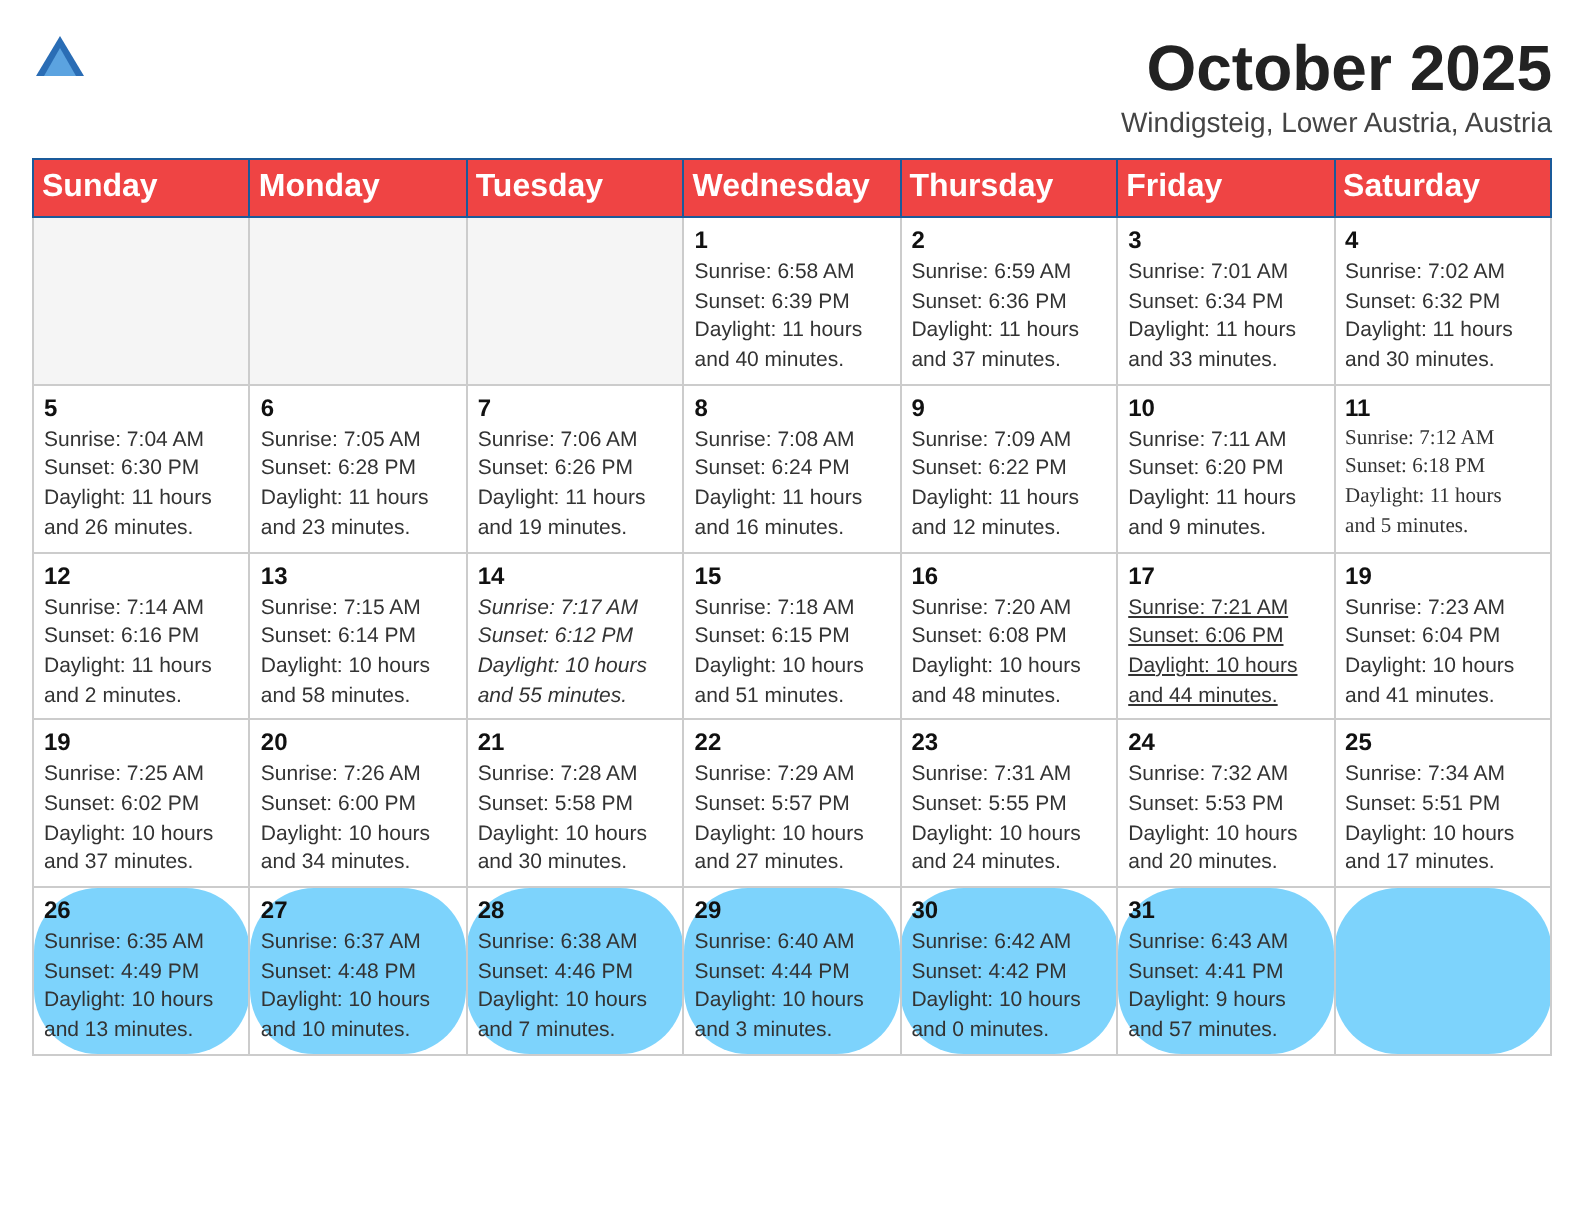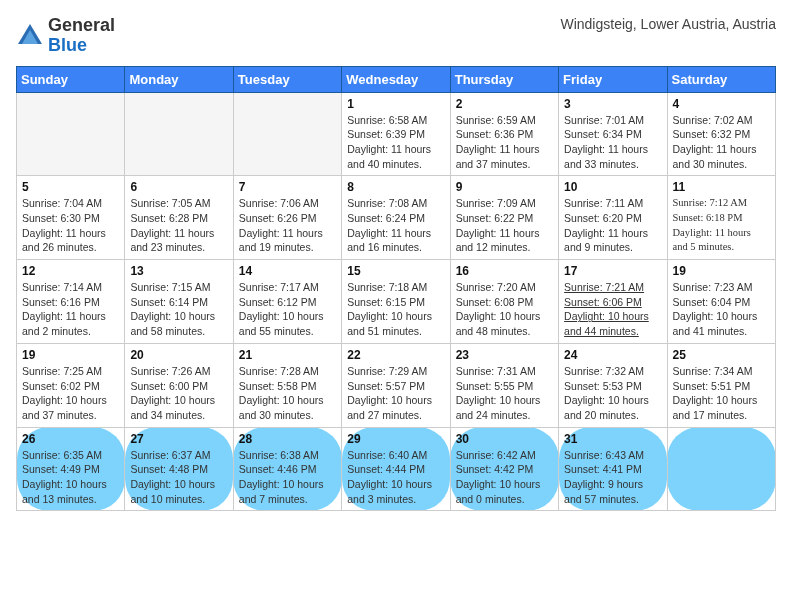--- a/index.html
+++ b/index.html
@@ -45,25 +45,25 @@
     .location-title {
       font-size: 14px;
       color: #444;
     }
     .calendar {
       width: 100%;
       border-collapse: collapse;
       font-size: 11px;
     }
     .calendar th {
-      background: #3b82f6;
+      background: #ef4444;
       color: #fff;
       padding: 5px 4px;
       text-align: left;
-      font-size: 13px;
+      font-size: 16px;
       font-weight: bold;
       border: 1px solid #1a5a9a;
     }
     .calendar td {
       border: 1px solid #ccc;
       vertical-align: top;
       padding: 4px 5px;
       width: 108px;
       min-height: 80px;
       background: #fff;
@@ -89,26 +89,23 @@
   </style>
 </head>
 <body>
 
 <div class="header">
   <div class="logo">
     <svg class="logo-icon" viewBox="0 0 28 28">
       <polygon points="14,2 26,22 2,22" fill="#2a6db5"></polygon>
       <polygon points="14,8 22,22 6,22" fill="#5ba3e0"></polygon>
     </svg>
-    <div class="logo-text">
-      <span class="logo-general">General</span>
-      <span class="logo-blue">Blue</span>
-    </div>
   </div>
   <div class="title-section">
+    <div class="month-title">October 2025</div>
     <div class="location-title">Windigsteig, Lower Austria, Austria</div>
   </div>
 </div>
 
 <table class="calendar">
   <thead>
     <tr>
     <th>Sunday</th>
         <th>Monday</th>
         <th>Tuesday</th>
@@ -213,21 +210,21 @@
         </td>
         <td>
           <div class="day-number">13</div>
           <div class="day-info" style="white-space: pre-line;">Sunrise: 7:15 AM
 Sunset: 6:14 PM
 Daylight: 10 hours
 and 58 minutes.</div>
         </td>
         <td>
           <div class="day-number">14</div>
-          <div class="day-info" style="white-space: pre-line;">Sunrise: 7:17 AM
+          <div class="day-info" style="white-space: pre-line; font-style: italic;">Sunrise: 7:17 AM
 Sunset: 6:12 PM
 Daylight: 10 hours
 and 55 minutes.</div>
         </td>
         <td>
           <div class="day-number">15</div>
           <div class="day-info" style="white-space: pre-line;">Sunrise: 7:18 AM
 Sunset: 6:15 PM
 Daylight: 10 hours
 and 51 minutes.</div>

